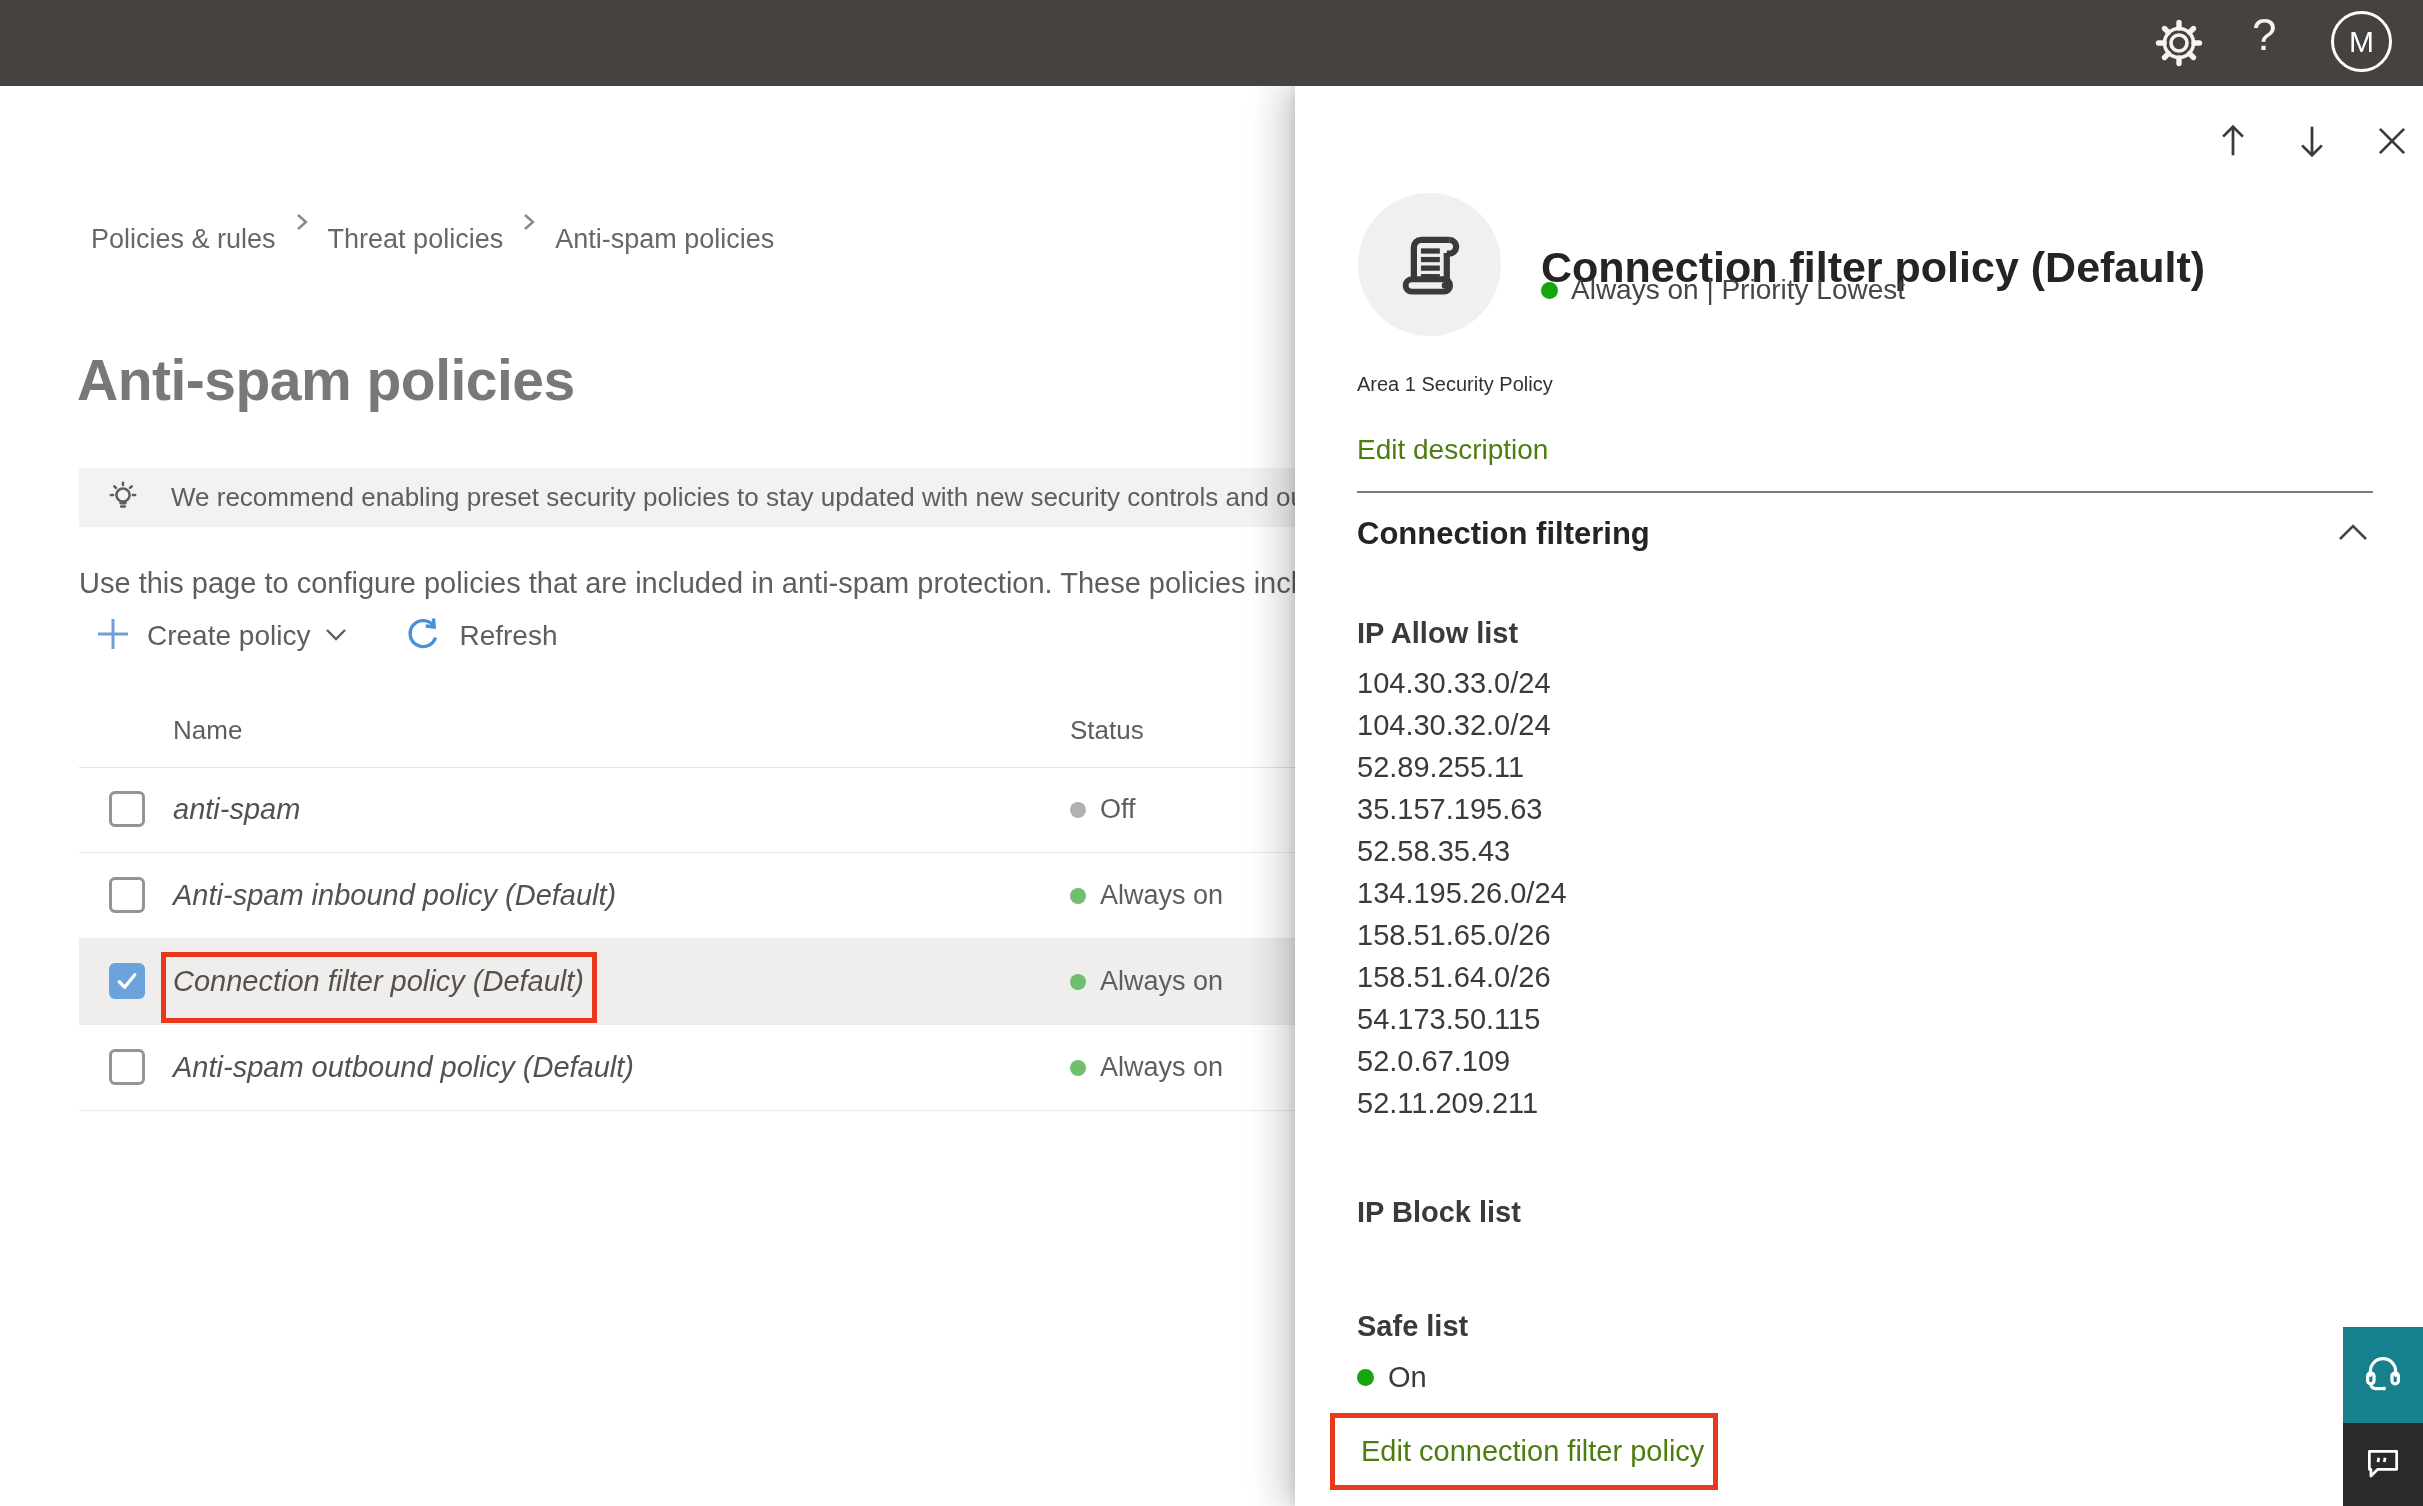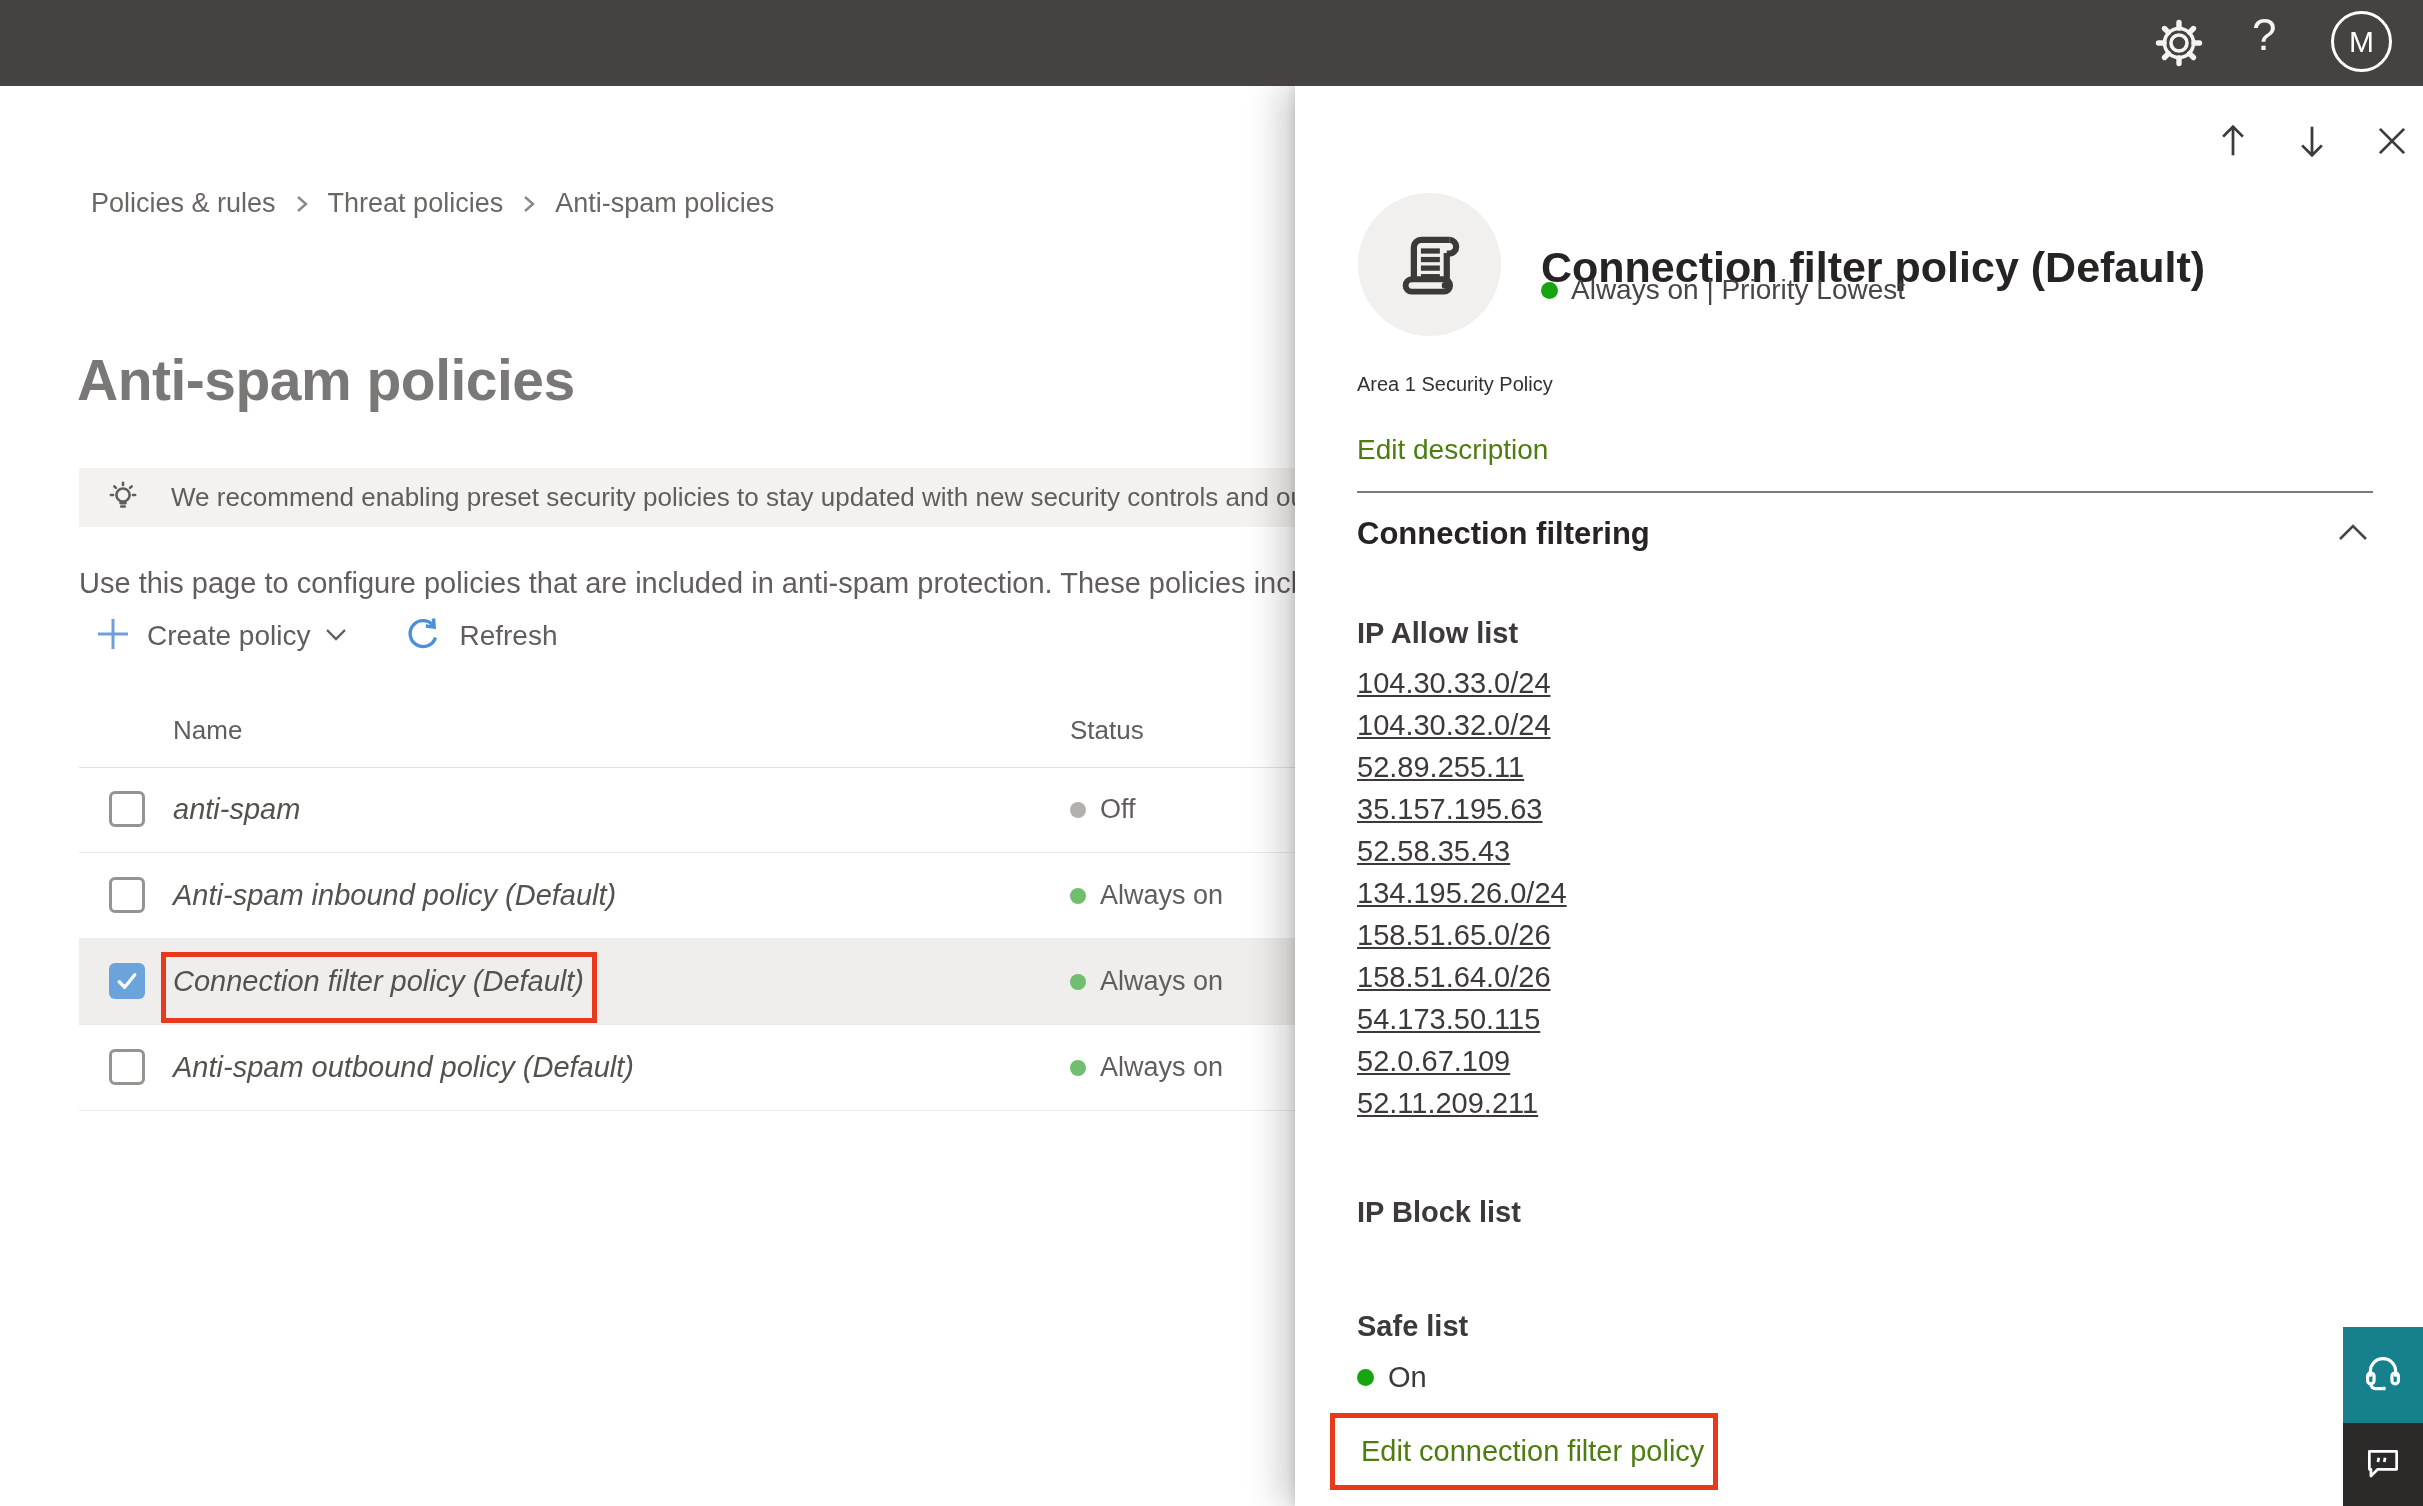--- a/index.html
+++ b/index.html
@@ -10,21 +10,21 @@
   .topbar{position:absolute;left:0;top:0;width:2424px;height:86px;background:#454240;overflow:hidden;z-index:20;}
   .topbar-icons{position:absolute;right:0;top:0;height:86px;width:297px;}
   .gear{position:absolute;left:28px;top:19px;cursor:pointer;}
   .help{position:absolute;left:125px;top:10px;font-size:44px;font-weight:300;color:#f5f4f2;cursor:pointer;}
   .avatar{position:absolute;left:204px;top:11px;width:61px;height:61px;border:3px solid #fff;border-radius:50%;
           color:#fff;font-size:30px;display:flex;align-items:center;justify-content:center;box-sizing:border-box;}
 
   
   .breadcrumb{position:absolute;left:91px;top:188px;display:flex;align-items:center;gap:16px;
               font-size:27px;color:#696764;z-index:1;}
-  .crumb{cursor:pointer;}
+  .crumb{cursor:pointer;margin-top:36px;}
   .crumb-sep{display:flex;align-items:center;}
 
   .page-title{position:absolute;left:77px;top:309px;font-size:57px;font-weight:700;color:#7a7876;
               letter-spacing:-0.5px;z-index:1;}
 
   
   .banner{position:absolute;left:79px;top:468px;width:2344px;height:59px;background:#f3f2f1;
           display:flex;align-items:center;z-index:1;}
   .banner .bulb{margin-left:26px;display:flex;align-items:center;}
   .banner-text{margin-left:30px;font-size:26px;color:#605e5c;white-space:nowrap;}
@@ -70,21 +70,21 @@
   .dot-lg{width:17px;height:17px;border-radius:50%;flex:0 0 auto;}
   .panel-desc{position:absolute;left:62px;top:287px;font-size:20px;color:#323130;}
   .link{color:#4d7c0f;cursor:pointer;}
   .edit-desc{position:absolute;left:62px;top:348px;font-size:28px;}
   .divider{position:absolute;left:62px;top:405px;width:1016px;height:2px;background:#7d7b78;}
   .section-row{position:absolute;left:62px;top:430px;width:1016px;}
   .section-title{font-size:31px;font-weight:700;color:#252423;}
   .section-chevron{position:absolute;right:0;top:4px;cursor:pointer;}
   .ip-allow-label{position:absolute;left:62px;top:531px;font-size:29px;font-weight:700;color:#3b3a39;}
   .ip-list{position:absolute;left:62px;top:576px;font-size:29px;color:#3b3a39;}
-  .ip-list div{height:42px;line-height:42px;text-decoration:underline;}
+  .ip-list div{height:42px;line-height:42px;}
   .ip-block-label{position:absolute;left:62px;top:1110px;font-size:29px;font-weight:700;color:#3b3a39;}
   .safe-label{position:absolute;left:62px;top:1224px;font-size:29px;font-weight:700;color:#3b3a39;}
   .safe-status{position:absolute;left:62px;top:1275px;display:flex;align-items:center;gap:14px;
                font-size:29px;color:#3b3a39;}
   .edit-box{position:absolute;left:35px;top:1327px;width:388px;height:77px;border:5px solid #e8391d;
             box-sizing:border-box;display:flex;align-items:center;}
   .edit-box .link{margin-left:26px;font-size:29px;white-space:nowrap;}
 
   
   .fb-help{position:absolute;left:2343px;top:1327px;width:80px;height:96px;background:#16808d;z-index:10;

